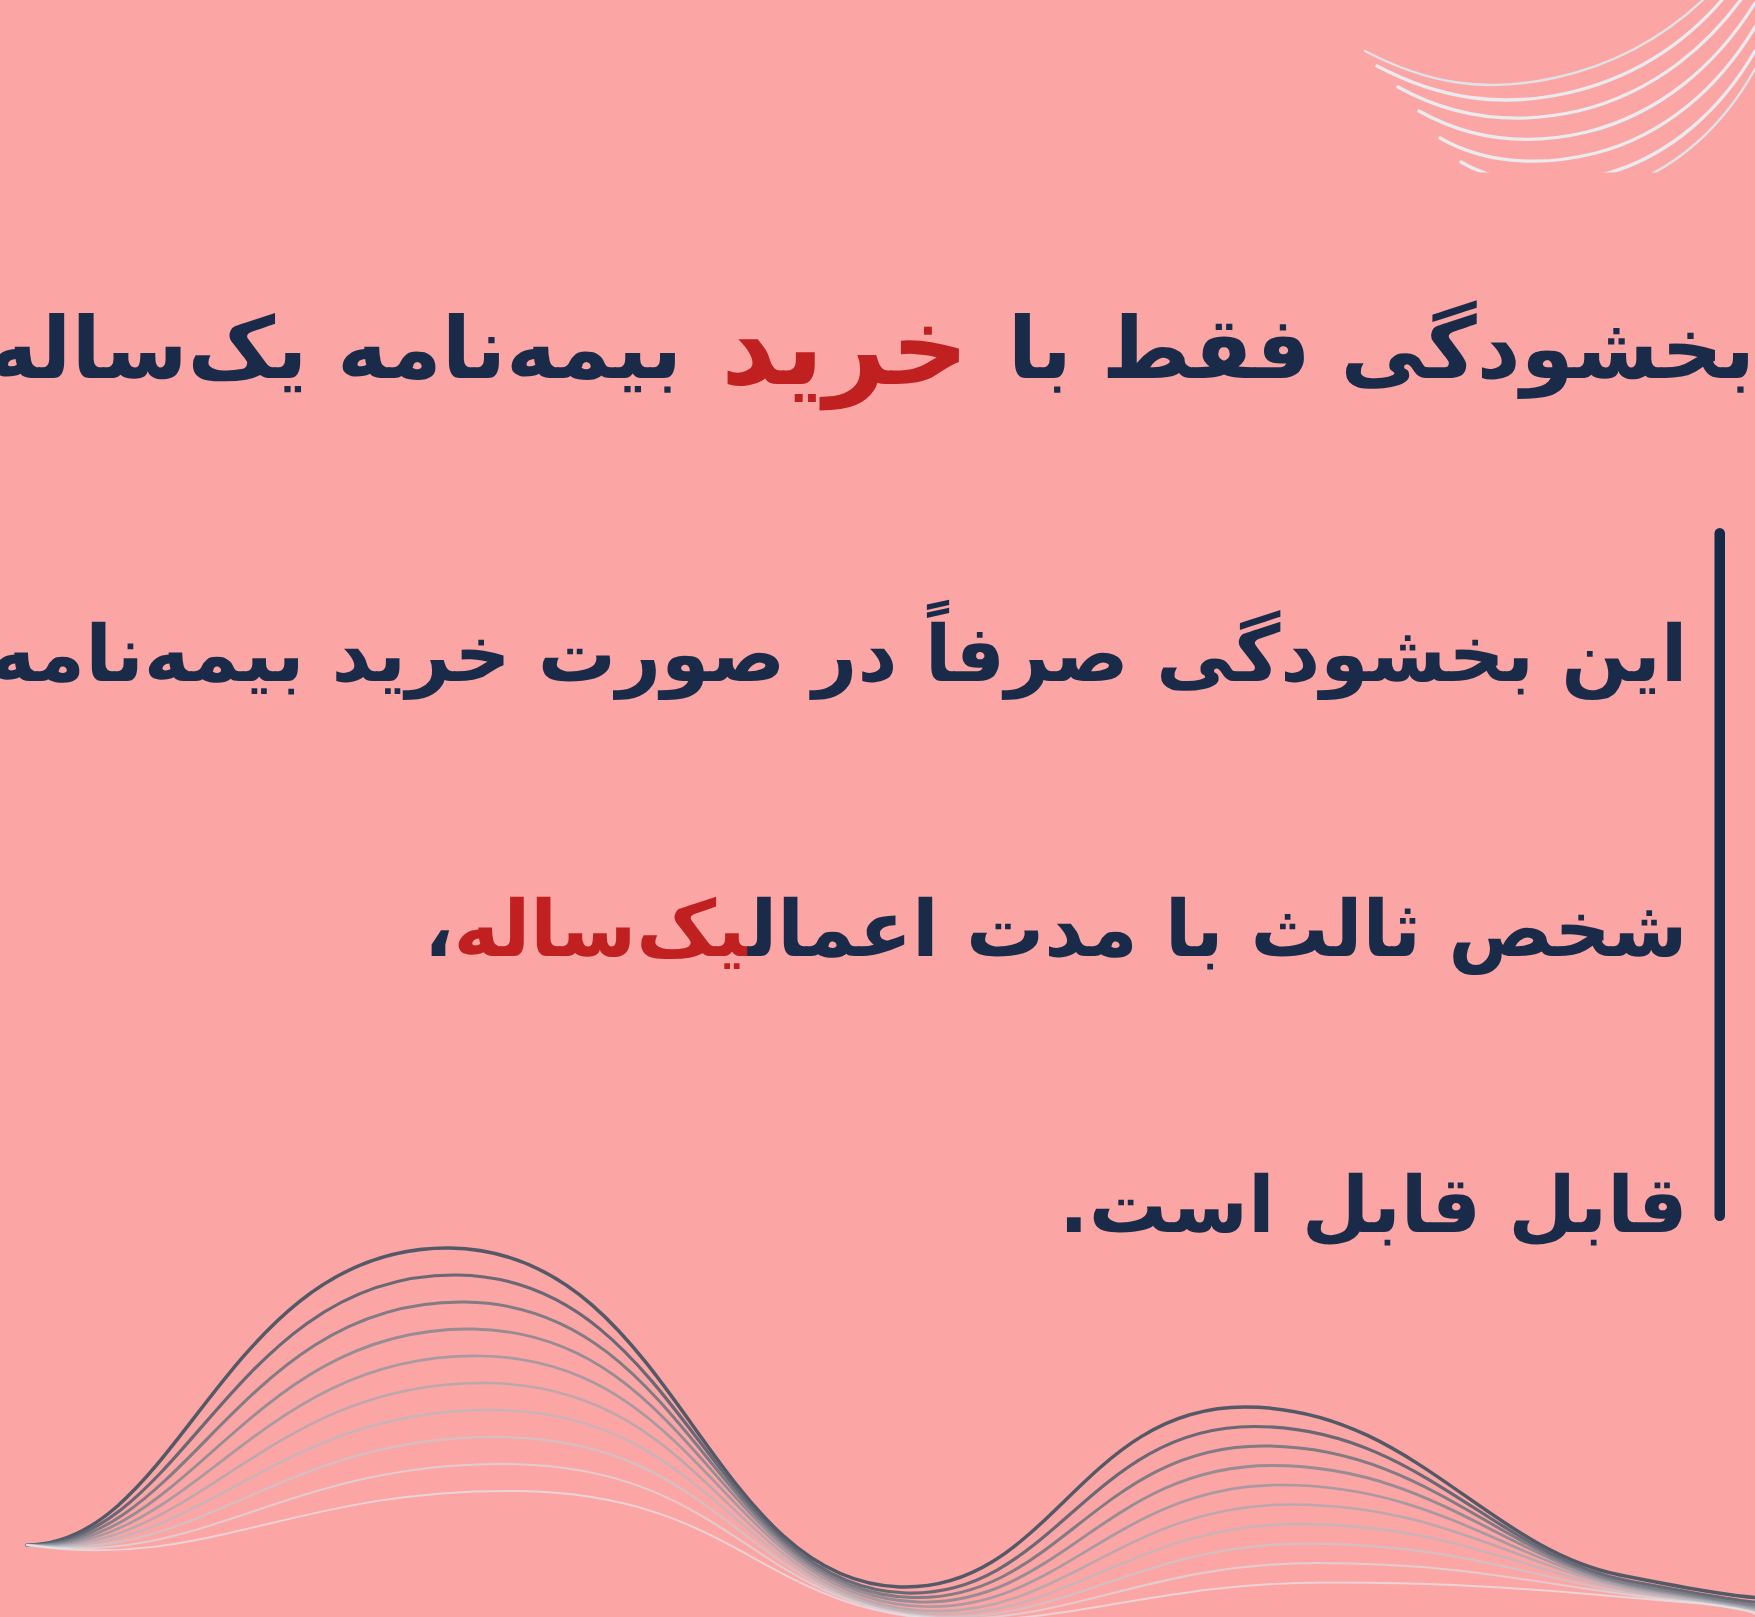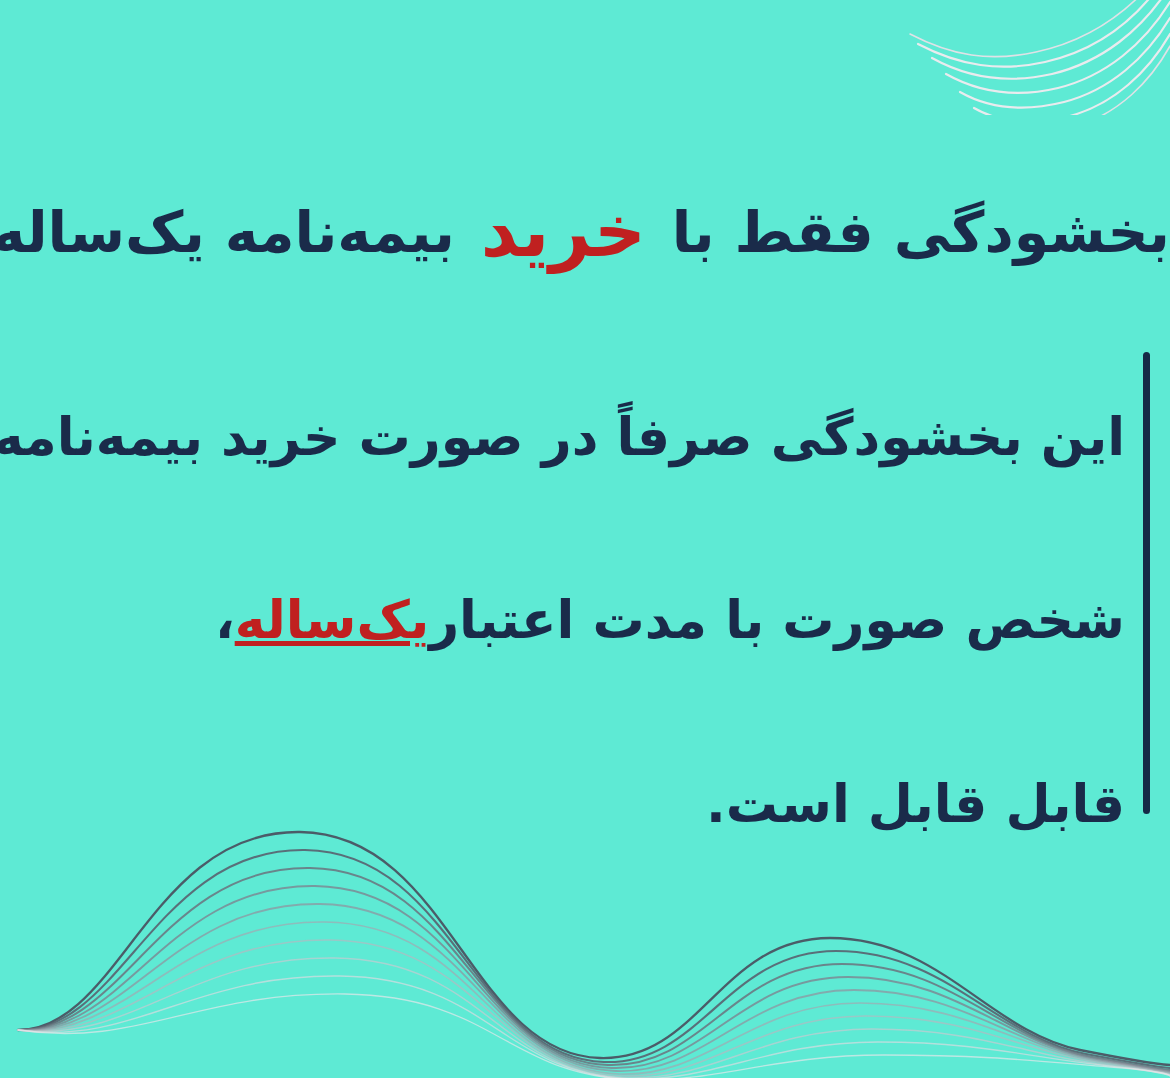--- a/index.html
+++ b/index.html
@@ -8,21 +8,21 @@
     padding: 0;
     background: #ffffff;
   }
   body {
     font-family: "DejaVu Sans", "Liberation Sans", sans-serif;
   }
   .poster {
     position: relative;
     width: 1170px;
     height: 1078px;
-    background: #5eead4;
+    background: #fca5a5;
     overflow: hidden;
     margin: 0 auto;
   }
 
   
   .wave-layer {
     position: absolute;
     pointer-events: none;
     user-select: none;
   }
@@ -99,21 +99,20 @@
     direction: rtl;
     font-size: 52px;
     font-weight: 700;
     line-height: 1.52;
     color: #1a2b4a;
     white-space: nowrap;
   }
   .body-line .accent {
     color: #c02020;
     font-weight: 700;
-    text-decoration: underline;
   }
   .body-line.line-2 { padding-left: 0; }
   .body-line.line-3 { text-align: right; padding-left: 0; }
   .line-3-inner { display: inline-block; padding-left: 0; }
 </style>
 </head>
 <body>
 
 <div class="poster">
 
@@ -135,21 +134,21 @@
     <span>بخشودگی فقط با</span>
     <span class="accent">خرید</span>
     <span>بیمه‌نامه یک‌ساله</span>
   </h1>
 
   <section class="body-block">
     <div class="vertical-rule"></div>
     <div class="body-text">
       <p class="body-line line-1">این بخشودگی صرفاً در صورت خرید بیمه‌نامه</p>
       <p class="body-line line-2">
-        <span>شخص صورت با مدت اعتبار</span><span class="accent">یک‌ساله</span><span>،</span>
+        <span>شخص ثالث با مدت اعمال</span><span class="accent">یک‌ساله</span><span>،</span>
       </p>
       <p class="body-line line-3">
         <span class="line-3-inner">قابل قابل است.</span>
       </p>
     </div>
   </section>
 
   <svg class="wave-layer wave-bottom" viewBox="0 0 1170 260" preserveAspectRatio="none" xmlns="http://www.w3.org/2000/svg">
     <g fill="none" stroke-linecap="round">
       <path d="M 18 212 C 120 212, 150 12, 300 14 C 450 16, 470 236, 600 240 C 700 243, 720 120, 830 120 C 940 120, 990 214, 1080 232 C 1130 242, 1155 246, 1170 247" stroke="#4a5462" stroke-width="2.3" opacity="0.95"></path>

